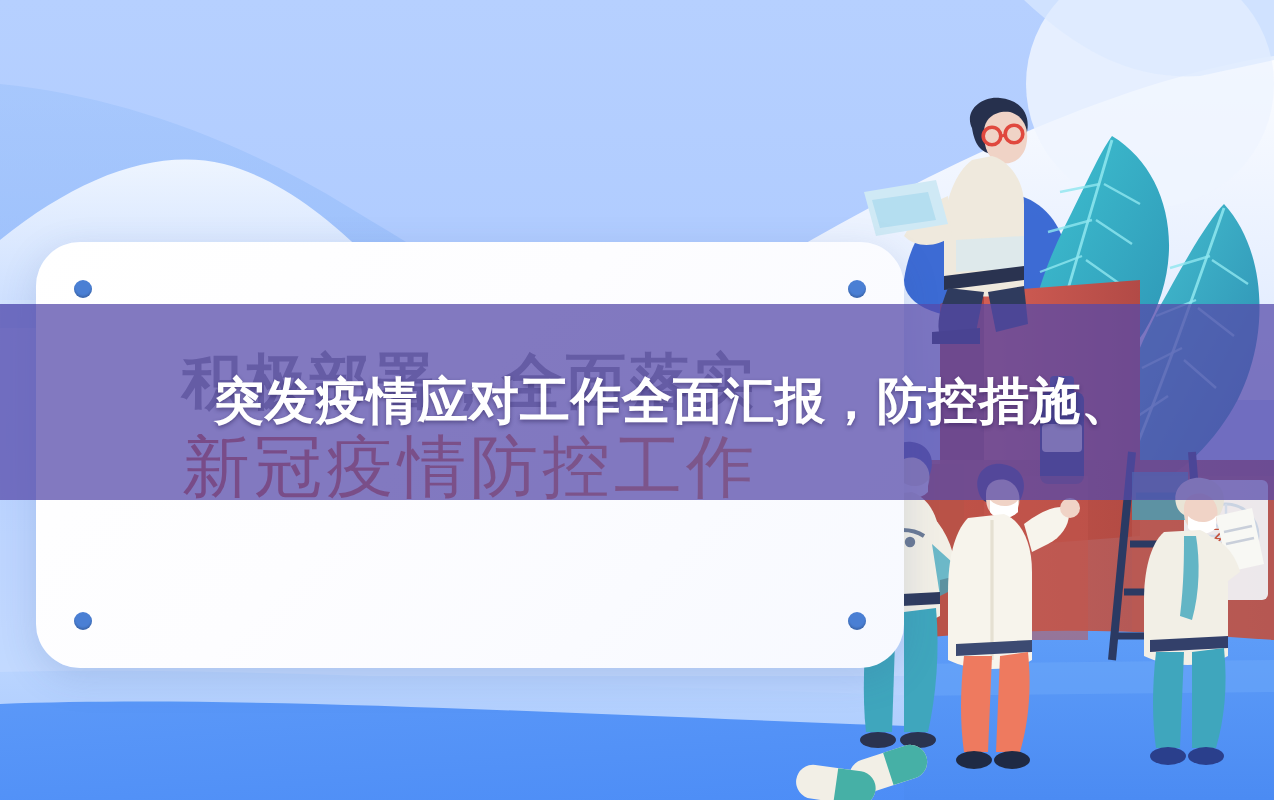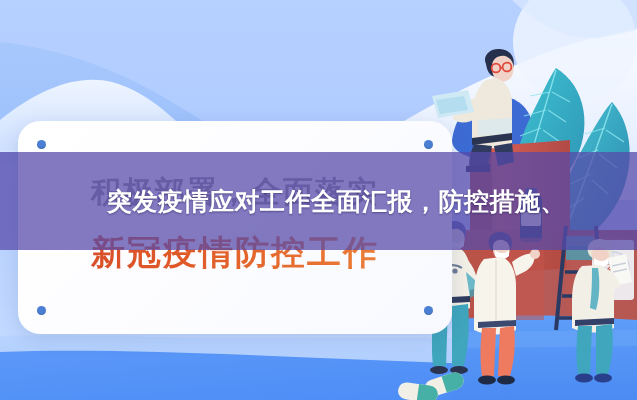--- a/index.html
+++ b/index.html
@@ -49,23 +49,23 @@
     line-height:1.0;
   }
   .card-line1 {
     font-size:30px;
     font-weight:700;
     letter-spacing:2px;
     color:#8e8e96;
     white-space:nowrap;
   }
   .card-line2 {
-    margin-top:28px;
+    margin-top:10px;
     font-size:34px;
-    font-weight:700;
+    font-weight:400;
     letter-spacing:2px;
     white-space:nowrap;
     background:linear-gradient(90deg,#d4462a 0%,#e05b28 40%,#ef8a3c 100%);
     -webkit-background-clip:text;
     background-clip:text;
     color:transparent;
   }
 
   
   #band {

